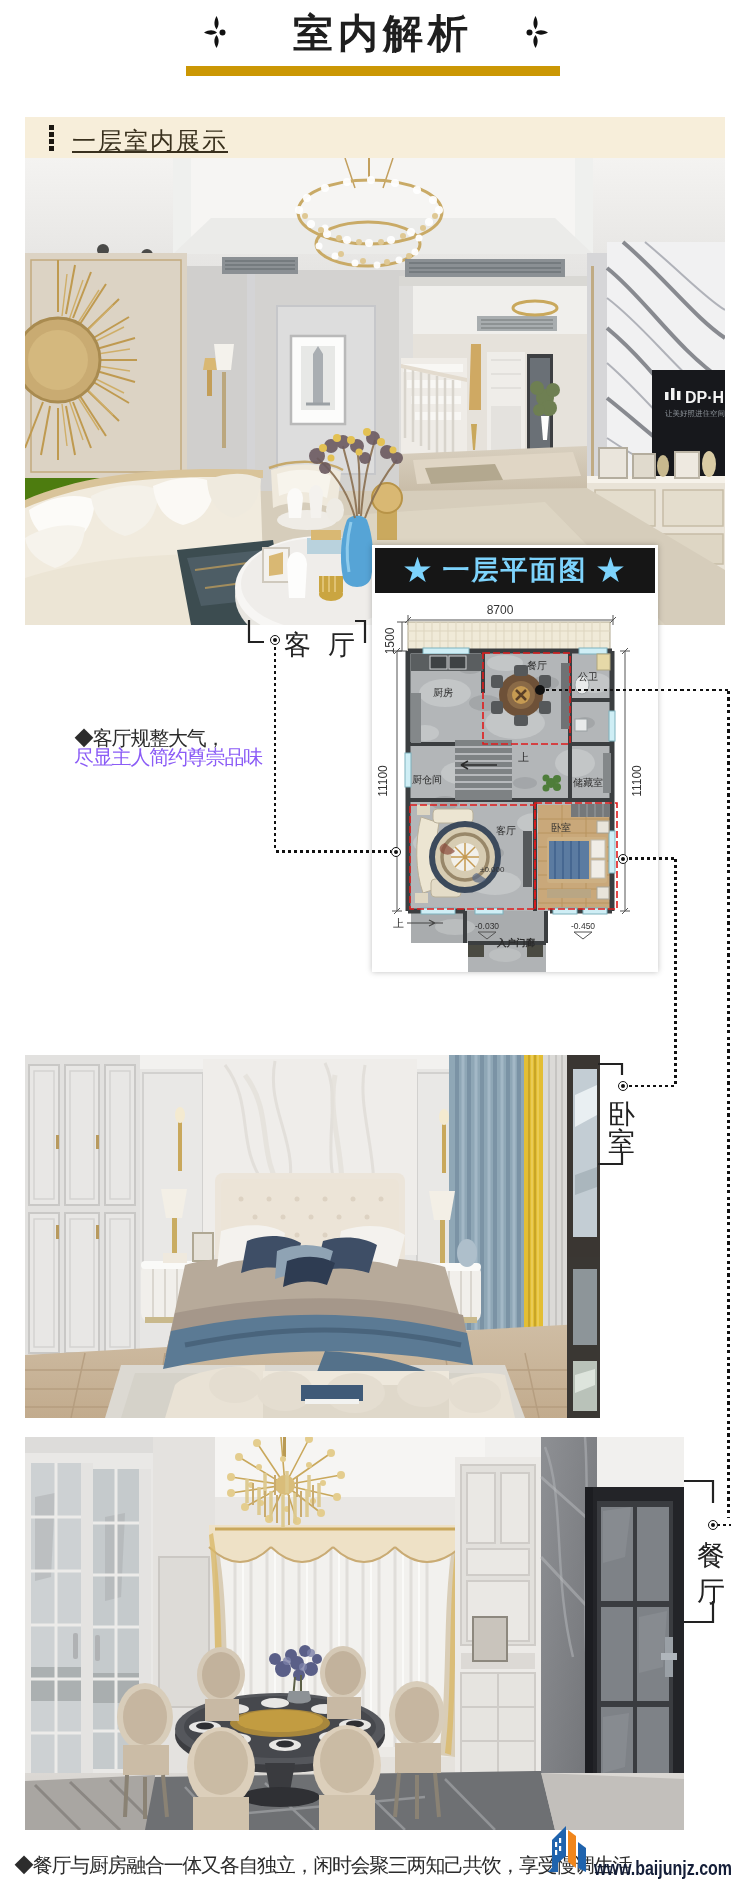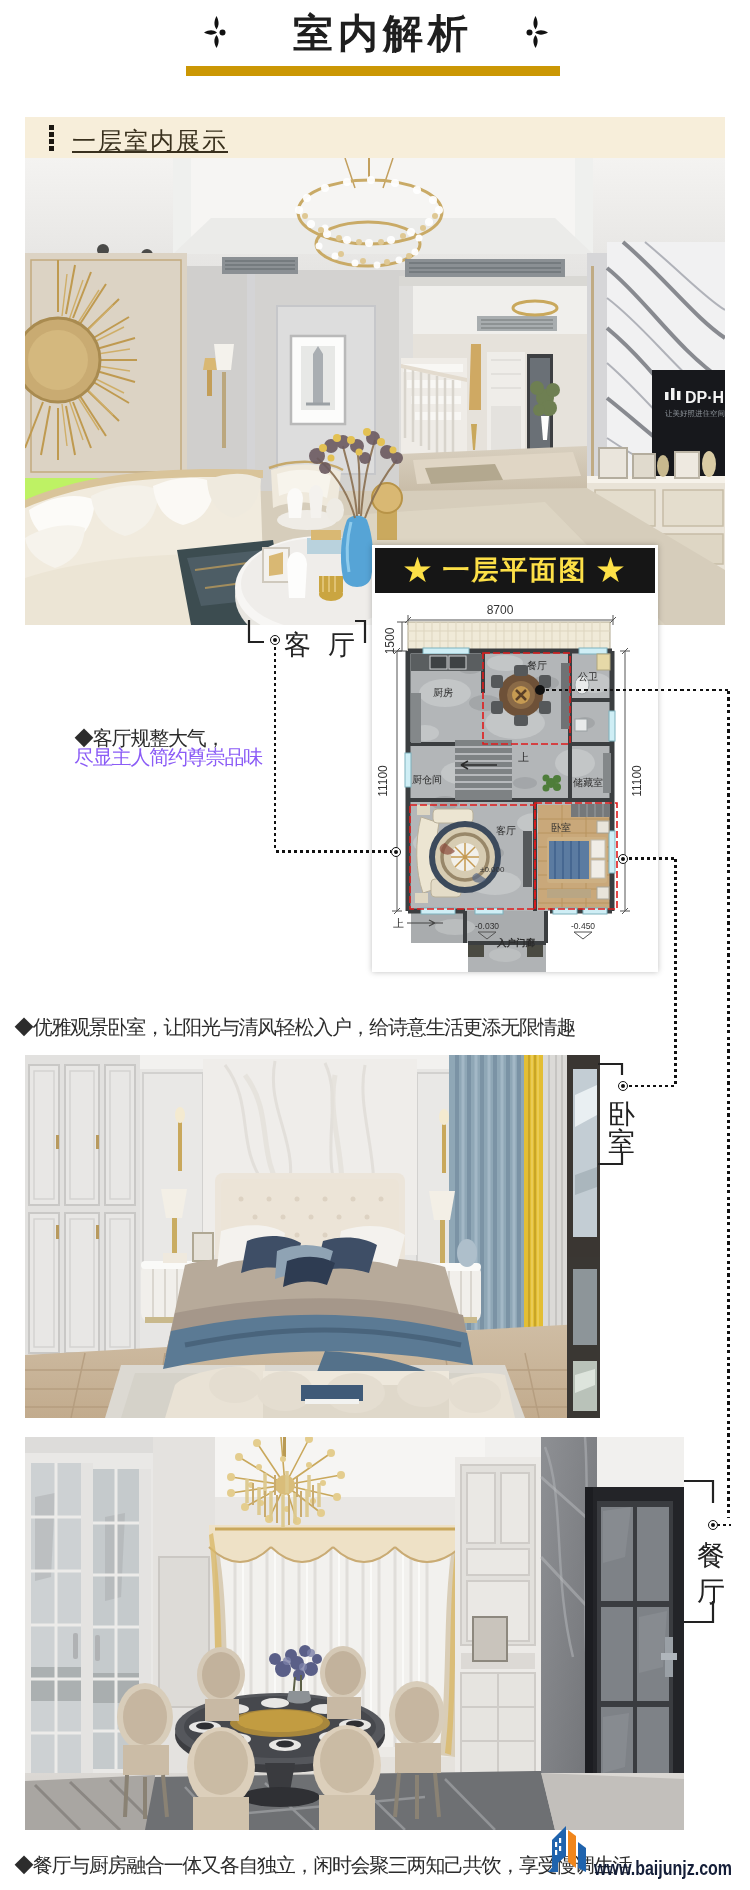--- a/index.html
+++ b/index.html
@@ -32,21 +32,21 @@
 </svg>
 
 <div class="abs" style="left:186px;top:66px;width:374px;height:10px;background:#cb9704;"></div>
 
 <div class="abs" style="left:25px;top:117px;width:700px;height:41px;background:#f7eeda;"></div>
 
 <div class="abs" style="left:49px;top:125px;width:5px;height:27px;background:repeating-linear-gradient(to bottom,#1c1812 0 5px,#f7eeda 5px 7px);"></div>
 
 <div class="abs" style="left:72px;top:125px;font-size:24px;color:#39301d;letter-spacing:2px;text-decoration:underline;">一层室内展示</div>
 
-<div class="abs" id="photo1" style="left:25px;top:158px;width:700px;height:467px;background:#bef264;overflow:hidden;">
+<div class="abs" id="photo1" style="left:25px;top:158px;width:700px;height:467px;background:#4d7c0f;overflow:hidden;">
 <svg width="700" height="467" viewBox="0 0 700 467">
 <defs>
 <linearGradient id="ceil" x1="0" y1="0" x2="0" y2="1">
 <stop offset="0" stop-color="#f4f3f1"></stop>
             <stop offset="1" stop-color="#e2e1df"></stop>
 </linearGradient>
 <linearGradient id="hallfloor" x1="0" y1="0" x2="0" y2="1">
 <stop offset="0" stop-color="#d8cfbf"></stop>
             <stop offset="1" stop-color="#c9bda8"></stop>
 </linearGradient>
@@ -331,21 +331,21 @@
         </g>
 <rect x="380" y="101" width="160" height="18" fill="#8b9094"></rect>
 <g stroke="#6f7478" stroke-width="1.5">
           <path d="M384 105 h152 M384 110 h152 M384 114 h152"></path>
         </g>
 </svg>
 </div>
 
 <div class="abs" style="left:372px;top:545px;width:286px;height:427px;background:#fff;box-shadow:0 0 6px rgba(0,0,0,0.25);"></div>
 
-<div class="abs" style="left:375px;top:548px;width:280px;height:45px;background:#161616;color:#fde047;text-align:center;font-size:27px;font-weight:bold;letter-spacing:2px;line-height:45px;">★ 一层平面图 ★</div>
+<div class="abs" style="left:375px;top:548px;width:280px;height:45px;background:#161616;color:#7dd3fc;text-align:center;font-size:27px;font-weight:bold;letter-spacing:2px;line-height:45px;">★ 一层平面图 ★</div>
 
 <div class="abs" id="plan" style="left:375px;top:593px;width:280px;height:379px;background:#fff;"></div>
 <svg class="abs" style="left:375px;top:593px;" width="280" height="379" viewBox="0 0 280 379" font-family="Liberation Sans,sans-serif">
 
 <text x="125" y="21" font-size="12" fill="#333" text-anchor="middle">8700</text>
 <path d="M33 27 L238 27 M33 22 L33 32 M238 22 L238 32 M30 30 L36 24 M235 30 L241 24" stroke="#555" stroke-width="1" fill="none"></path>
 
 <text x="19" y="48" font-size="12" fill="#333" text-anchor="middle" transform="rotate(-90 19 48)">1500</text>
 <path d="M27 29 L27 58 M22 29 L32 29 M22 58 L32 58" stroke="#555" stroke-width="1" fill="none"></path>
 
@@ -562,21 +562,20 @@
 <div class="abs" style="left:617.5px;top:1081px;width:10px;height:10px;border:1.8px solid #111;border-radius:50%;background:#fff;"></div>
 <div class="abs" style="left:620.5px;top:1084px;width:4px;height:4px;border-radius:50%;background:#111;"></div>
 
 <div class="abs" style="left:535px;top:685px;width:10px;height:10px;border-radius:50%;background:#111;"></div>
 <div class="abs" style="left:546px;top:688.5px;width:182px;height:2.5px;background:repeating-linear-gradient(to right,#111 0 3.2px,transparent 3.2px 6.4px);"></div>
 <div class="abs" style="left:727px;top:691px;width:2.5px;height:827px;background:repeating-linear-gradient(to bottom,#111 0 3.2px,transparent 3.2px 6.4px);"></div>
 <div class="abs" style="left:717px;top:1523.5px;width:14px;height:2.5px;background:repeating-linear-gradient(to right,#111 0 3px,transparent 3px 6px);"></div>
 <div class="abs" style="left:707.5px;top:1520px;width:10px;height:10px;border:1.8px solid #111;border-radius:50%;background:#fff;"></div>
 <div class="abs" style="left:710.5px;top:1523px;width:4px;height:4px;border-radius:50%;background:#111;"></div>
 
-<div class="abs" style="left:14px;top:1014px;font-size:20px;letter-spacing:-1.3px;color:#2c2c2c;">◆优雅观景卧室，让阳光与清风轻松入户，给诗意生活更添无限情趣</div>
 
 <div class="abs" id="photo2" style="left:25px;top:1055px;width:575px;height:363px;background:#dfe0e2;overflow:hidden;">
 <svg width="575" height="363" viewBox="0 0 575 363">
 <defs>
 <linearGradient id="bedwood" x1="0" y1="0" x2="0" y2="1">
 <stop offset="0" stop-color="#cfbda4"></stop>
             <stop offset="1" stop-color="#c2ab8d"></stop>
 </linearGradient>
 </defs>
 

